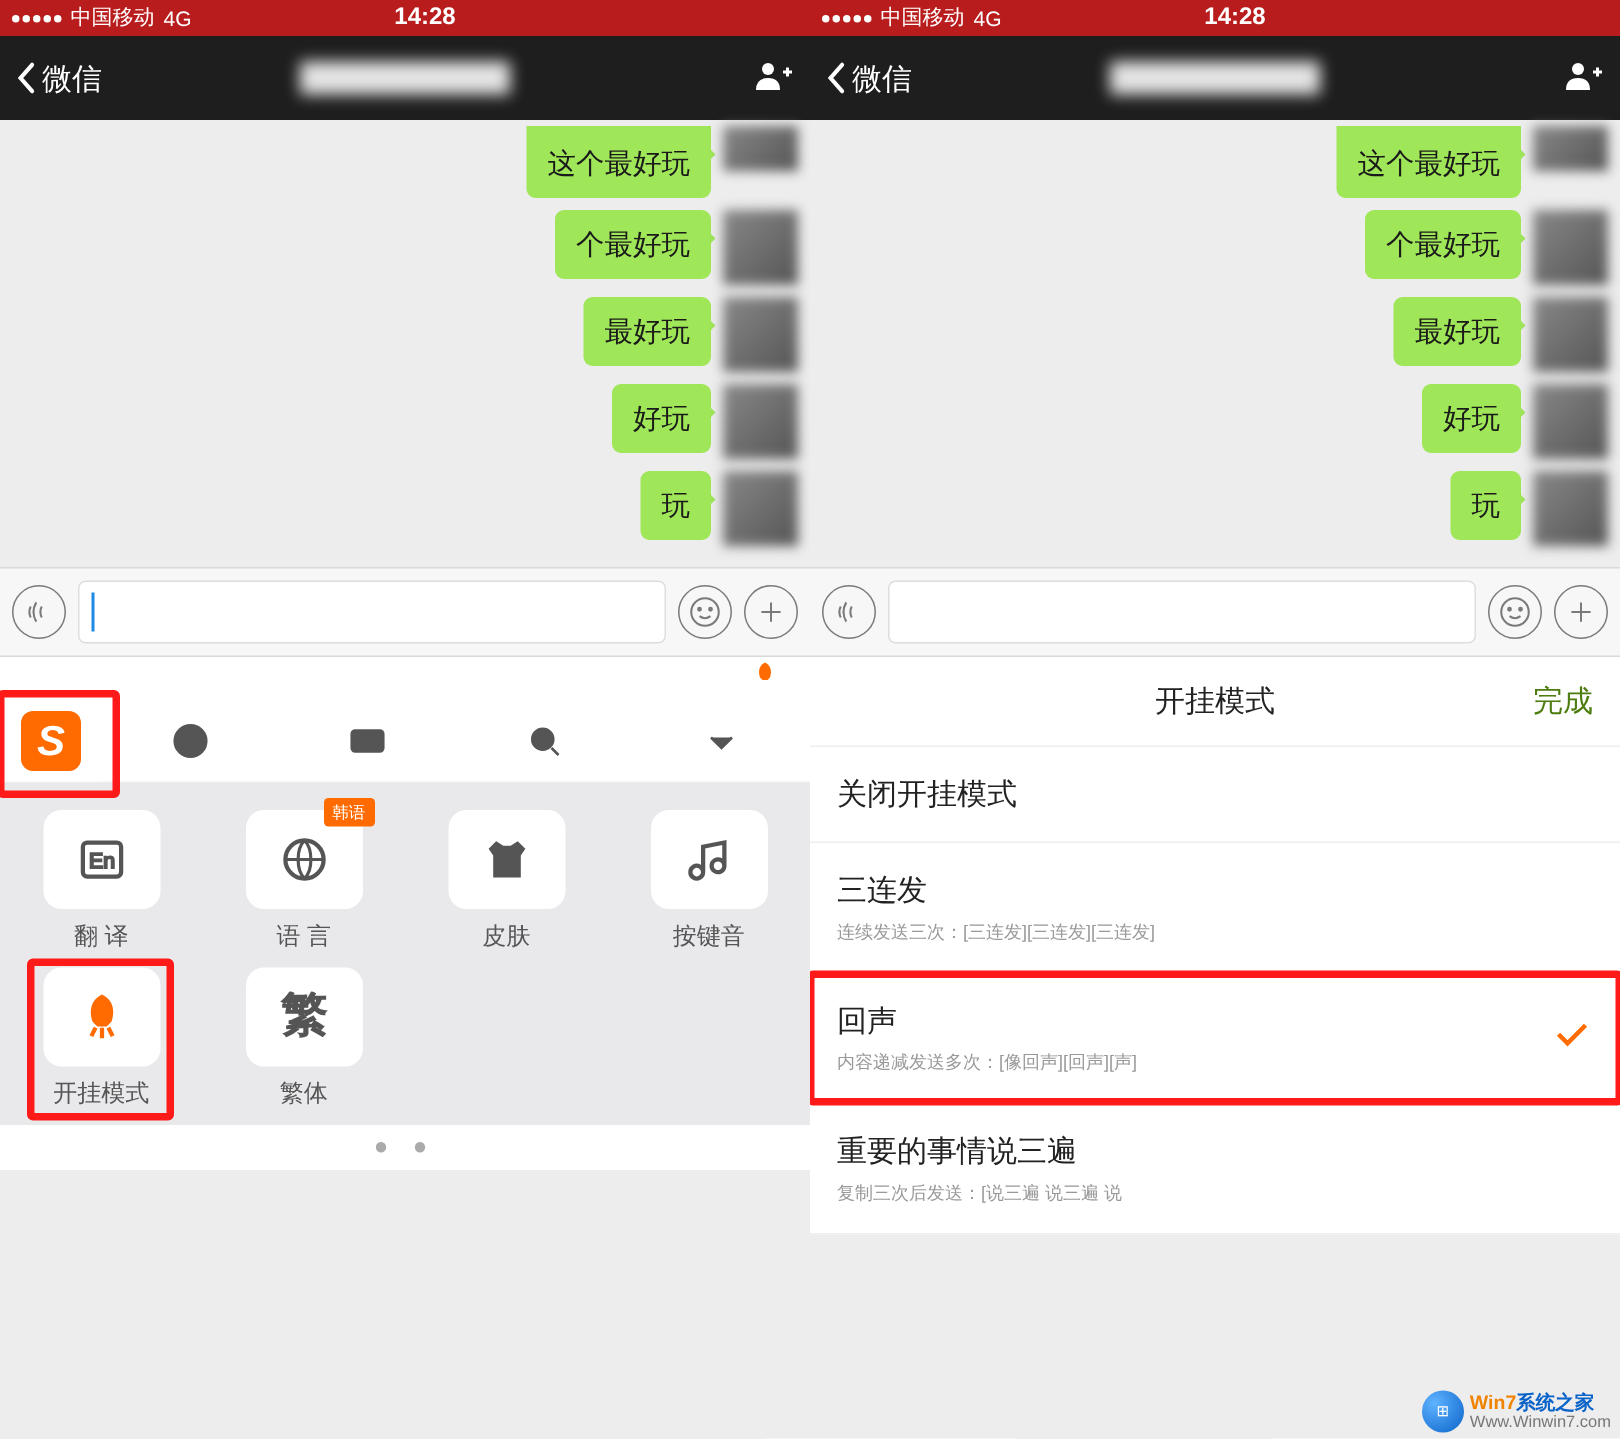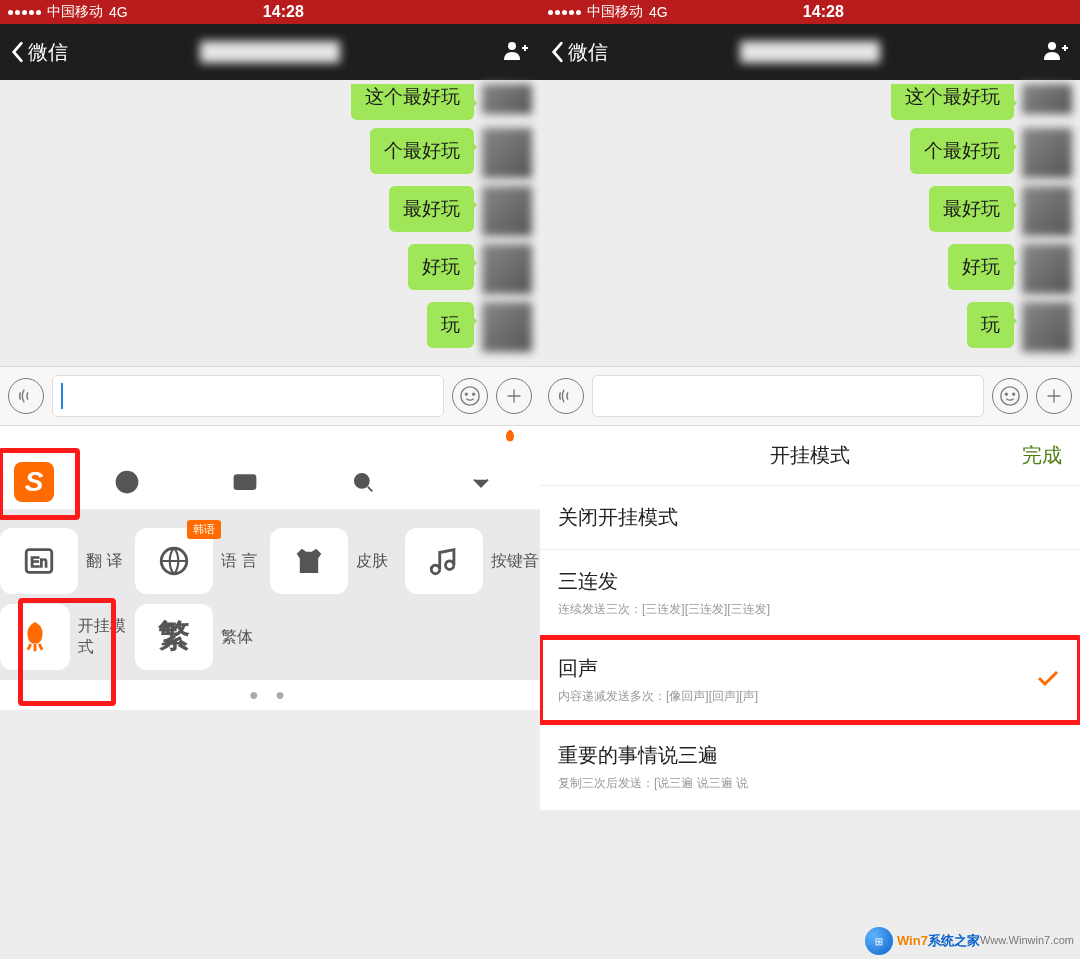--- a/index.html
+++ b/index.html
@@ -26,21 +26,21 @@
   .nav-title-blur { filter: blur(5px); background: #e5e5e5; width: 140px; height: 22px; }
   .nav-add { margin-left: auto; }
   .nav-add svg { width: 28px; height: 22px; fill: #fff; }
 
   
   .chat { flex: 0 0 auto; padding-bottom: 10px; }
   .msg-row { display: flex; justify-content: flex-end; align-items: flex-start; padding: 4px 8px; gap: 8px; }
   .bubble { background: #9fe658; color: #1a1a1a; padding: 10px 14px; border-radius: 6px; font-size: 19px; position: relative; }
   .bubble::after { content: ""; position: absolute; right: -8px; top: 14px; border: 5px solid transparent; border-left-color: #9fe658; }
   .avatar { width: 50px; height: 50px; background: linear-gradient(135deg,#888,#555); filter: blur(4px); }
-  .msg-row.partial-top .bubble { border-top-left-radius: 0; border-top-right-radius: 0; padding-top: 0; }
+  .msg-row.partial-top .bubble { border-top-left-radius: 0; border-top-right-radius: 0; padding-top: 12px; }
   .msg-row.partial-top .avatar { height: 30px; }
 
   
   .inputbar { height: 60px; background: #f7f7f7; border-top: 1px solid #d9d9d9; border-bottom: 1px solid #d9d9d9; display: flex; align-items: center; padding: 0 8px; gap: 8px; }
   .ib-icon { width: 36px; height: 36px; border-radius: 50%; border: 1.5px solid #7a7a7a; display: flex; align-items: center; justify-content: center; color: #7a7a7a; cursor: pointer; }
   .ib-icon svg { width: 22px; height: 22px; fill: none; stroke: #7a7a7a; stroke-width: 1.5; }
   .ib-input { flex: 1; height: 42px; background: #fff; border: 1px solid #ddd; border-radius: 5px; display: flex; align-items: center; padding: 0 8px; }
   .cursor { width: 2px; height: 26px; background: #1e88e5; }
 
   
@@ -48,40 +48,40 @@
   .kbd-strip { height: 28px; display: flex; justify-content: flex-end; padding-right: 20px; align-items: center; }
   .rocket-small svg { width: 20px; height: 20px; fill: #ff6b00; }
   .kbd-tabs { height: 56px; background: #fff; display: flex; border-bottom: 1px solid #eee; }
   .kbd-tab { flex: 1; display: flex; align-items: center; justify-content: center; color: #555; cursor: pointer; position: relative; }
   .kbd-tab svg { width: 28px; height: 28px; fill: #555; stroke: #555; }
   .s-logo { width: 68px; background: #fff; display: flex; align-items: center; justify-content: center; }
   .s-logo-box { width: 40px; height: 40px; background: #ff6b00; border-radius: 8px; display: flex; align-items: center; justify-content: center; color: #fff; font-size: 28px; font-weight: 700; font-style: italic; }
   .highlight-box { position: absolute; border: 5px solid #ff1a1a; pointer-events: none; border-radius: 4px; }
 
   .grid-tools { background: #e9e9ec; padding: 18px 0 10px; display: grid; grid-template-columns: repeat(4, 1fr); row-gap: 10px; }
-  .tool { display: flex; flex-direction: row; align-items: center; gap: 8px; color: #555; font-size: 16px; cursor: pointer; position: relative; }
+  .tool { display: flex; flex-direction: column; align-items: center; gap: 8px; color: #555; font-size: 16px; cursor: pointer; position: relative; }
   .tool-icn { width: 78px; height: 66px; background: #fff; border-radius: 12px; display: flex; align-items: center; justify-content: center; position: relative; }
   .tool-icn svg { width: 34px; height: 34px; fill: #555; }
   .tool.active .tool-icn svg { fill: #ff6b00; }
   .badge { position: absolute; top: -8px; right: -8px; background: #ff6b00; color: #fff; font-size: 11px; padding: 2px 6px; border-radius: 3px; }
   .dots { text-align: center; padding: 6px 0; color: #aaa; letter-spacing: 6px; }
 
   
   .settings-header { height: 60px; background: #fff; display: flex; align-items: center; justify-content: center; font-size: 20px; color: #222; position: relative; border-bottom: 1px solid #eee; }
   .done-btn { position: absolute; right: 18px; color: #4d7c0f; font-size: 20px; cursor: pointer; }
   .settings-list { background: #fff; }
   .sl-item { padding: 18px 18px; border-bottom: 1px solid #eee; cursor: pointer; position: relative; }
   .sl-title { font-size: 20px; color: #222; }
   .sl-sub { font-size: 12px; color: #999; margin-top: 6px; }
   .check { position: absolute; right: 20px; top: 50%; transform: translateY(-50%); }
   .check svg { width: 24px; height: 18px; stroke: #ff6b00; stroke-width: 3; fill: none; }
 
   .watermark { position: absolute; right: 6px; bottom: 4px; display: flex; align-items: center; gap: 4px; font-size: 13px; }
   .watermark .wm-logo { width: 28px; height: 28px; background: radial-gradient(circle at 30% 30%, #5fb3ff, #0a63c9); border-radius: 50%; display: flex; align-items: center; justify-content: center; color: #fff; font-size: 10px; }
-  .watermark .wm-text { display: flex; flex-direction: row; line-height: 1.1; justify-content: space-between; }
+  .watermark .wm-text { display: flex; flex-direction: column; line-height: 1.1; justify-content: space-between; }
   .watermark .wm-text .l1 { color: #0a63c9; font-weight: 700; }
   .watermark .wm-text .l1 b { color: #f08400; }
   .watermark .wm-text .l2 { color: #777; font-size: 11px; }
 </style>
 </head>
 <body>
 
 <div class="screens">
 
   <div class="screen">

